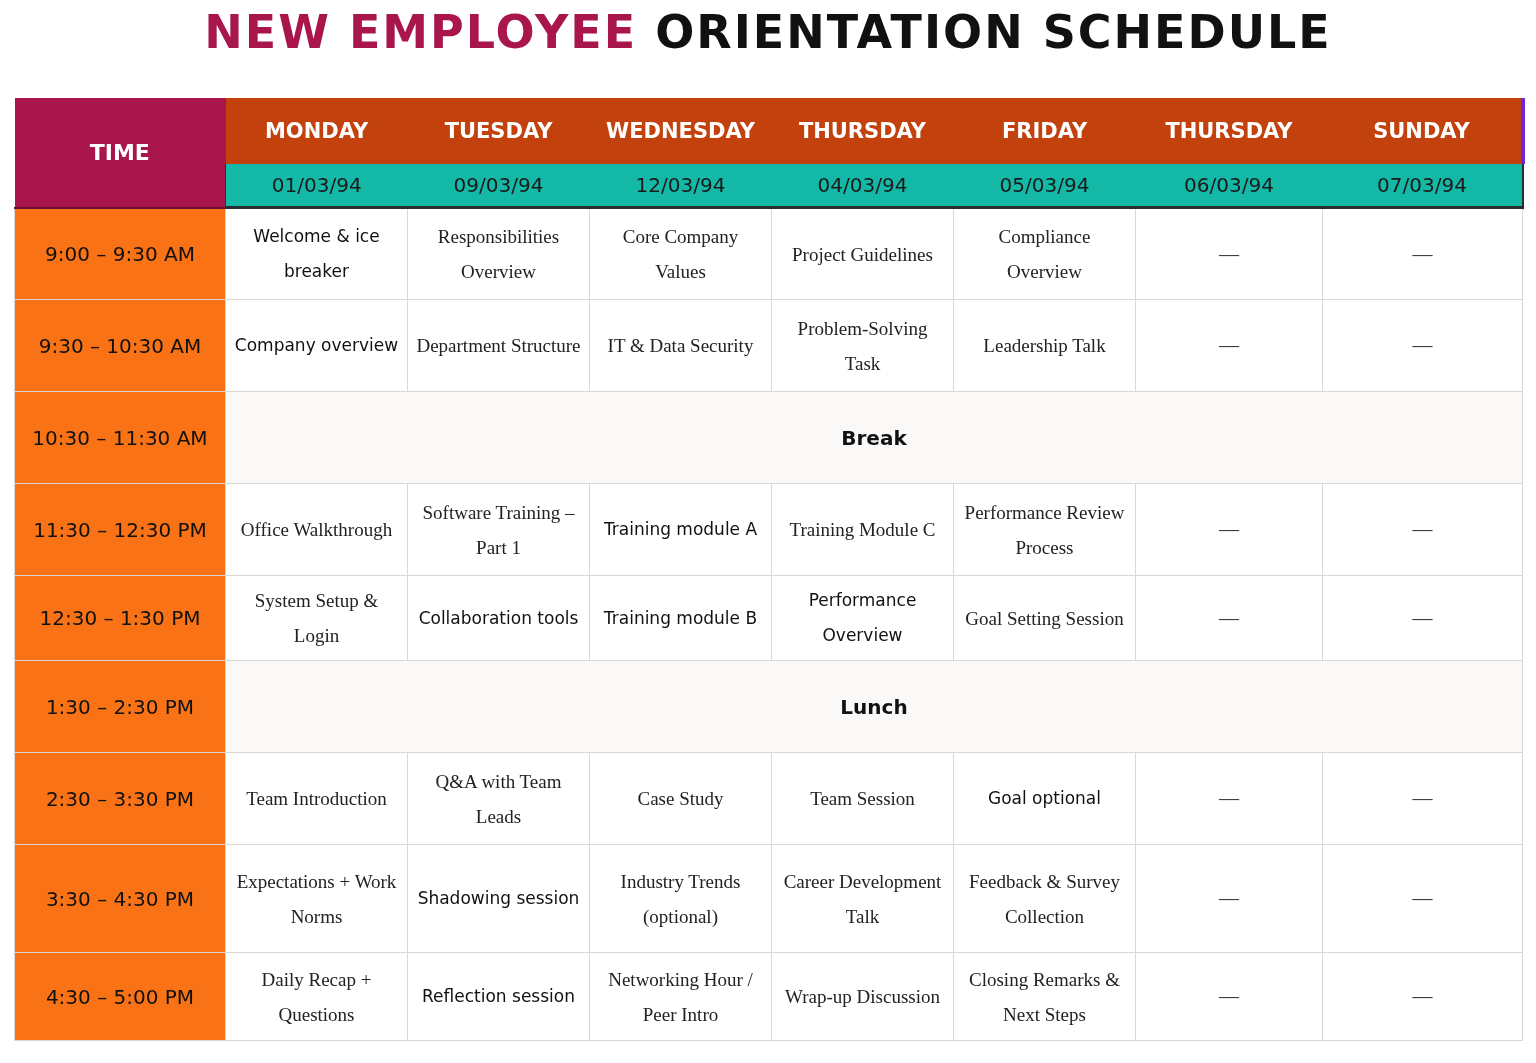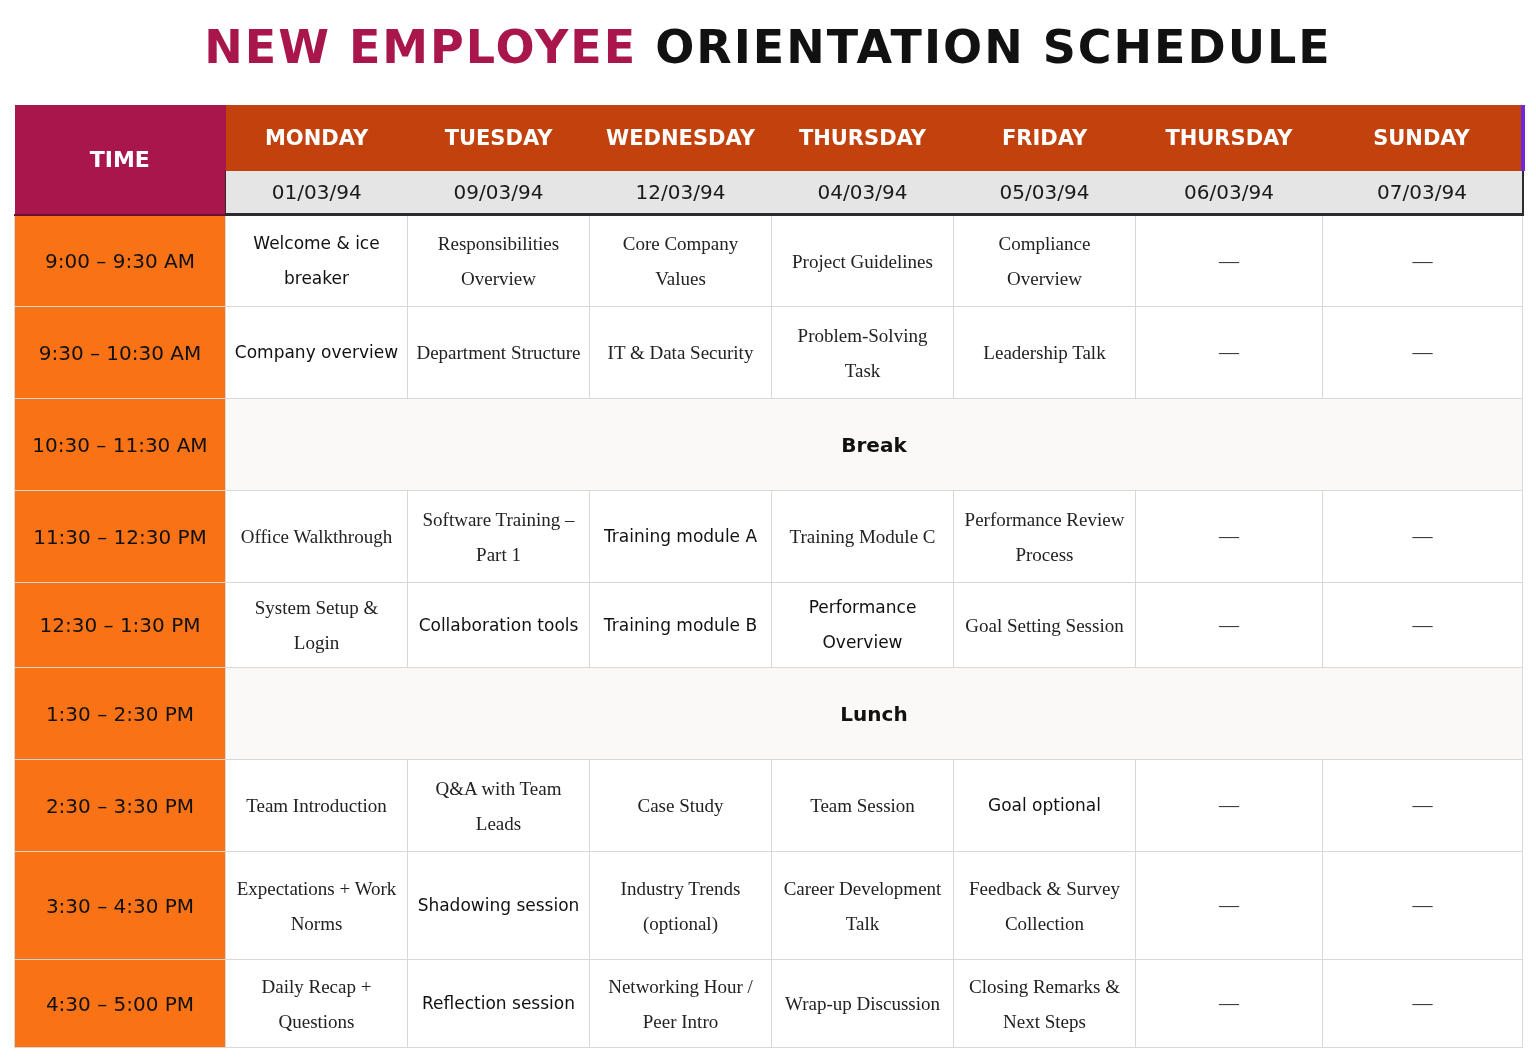--- a/index.html
+++ b/index.html
@@ -1,24 +1,24 @@
 <!DOCTYPE html>
 <html><head>
 <meta charset="utf-8">
 <style>
   html, body { margin:0; padding:0; background:#ffffff; }
   body { width:1536px; height:1063px; position:relative; overflow:hidden; font-family:"DejaVu Sans", sans-serif; color:#1a1a1a; }
-  .title { position:absolute; top:17px; left:0; width:1536px; text-align:center; font-family:"DejaVu Sans", sans-serif; font-weight:bold; font-size:46px; letter-spacing:2px; line-height:60px; }
+  .title { position:absolute; top:2px; left:0; width:1536px; text-align:center; font-family:"DejaVu Sans", sans-serif; font-weight:bold; font-size:46px; letter-spacing:2px; line-height:60px; }
   .title .accent { color:#a8164c; }
   .title .dark { color:#111111; }
-  table.sched { position:absolute; top:105px; left:14px; width:1508px; border-collapse:collapse; table-layout:fixed; }
+  table.sched { position:absolute; top:98px; left:14px; width:1508px; border-collapse:collapse; table-layout:fixed; }
   table.sched td, table.sched th { text-align:center; vertical-align:middle; padding:0 6px; }
   .time-head { background:#a8164c; color:#ffffff; font-weight:bold; font-size:22px; border-bottom:2px solid #6d0f32; }
   .day-head { background:#c2410c; color:#ffffff; font-weight:bold; font-size:21px; height:66px; }
-  .date-head { background:#e5e5e5; color:#1a1a1a; font-size:20px; height:42px; border-bottom:3px solid #2b2c30; }
+  .date-head { background:#14b8a6; color:#1a1a1a; font-size:20px; height:42px; border-bottom:3px solid #2b2c30; }
   .date-head.first { border-left:1px solid #2b2c30; }
   .date-head.last { border-right:2px solid #2b2c30; }
   .day-head.last { border-right:4px solid #6d28d9; }
   .row td { border:1.5px solid #d9d8d5; }
   .time-cell { background:#f97316; font-size:20px; color:#111; }
   .cell { background:#ffffff; line-height:35px; }
   .serif { font-family:"Liberation Serif", serif; font-size:19px; color:#222; }
   .sans { font-family:"DejaVu Sans", sans-serif; font-size:17px; color:#111; }
   .dash { font-family:"Liberation Serif", serif; font-size:20px; color:#333; }
   .span-cell { background:#faf9f7; font-weight:bold; font-size:20px; color:#111; }

